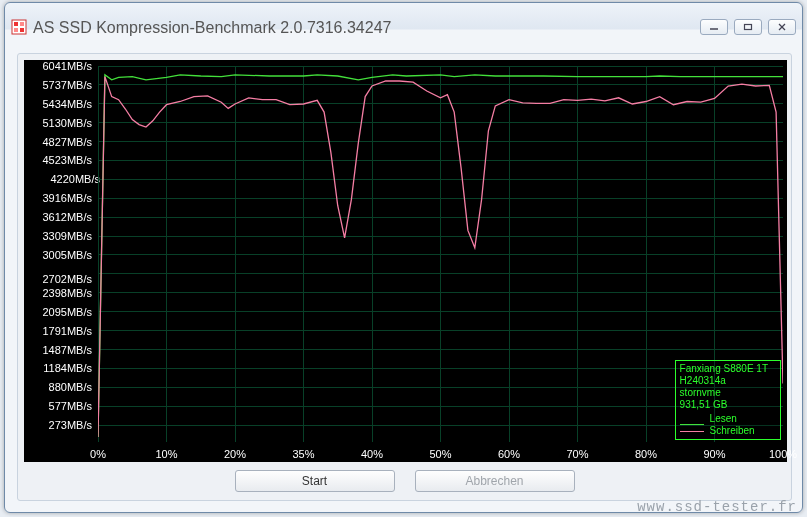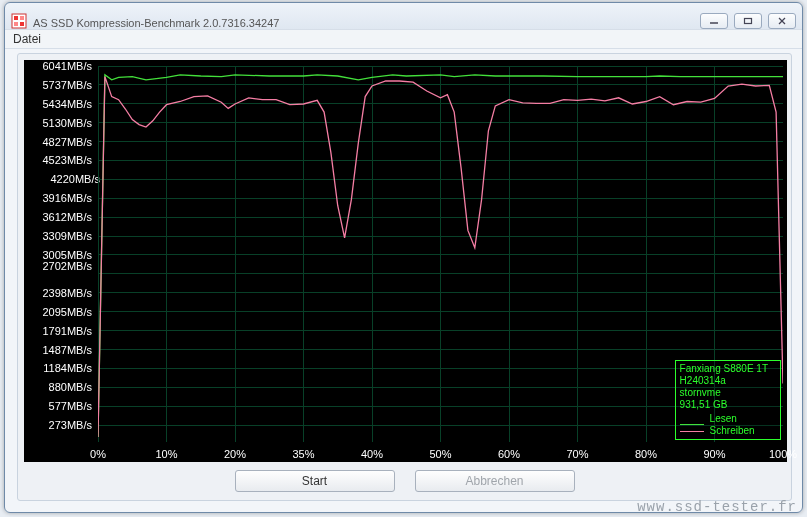--- a/index.html
+++ b/index.html
@@ -13,23 +13,23 @@
   }
   .window {
     position: absolute; left: 4px; top: 2px;
     width: 799px; height: 511px;
     border: 1px solid #6f8aa8;
     border-radius: 6px;
     background: linear-gradient(#eef3f9, #dfe7f1 26px, #f2f5f9 27px, #f2f5f9);
     box-shadow: 0 0 4px rgba(0,0,0,0.3);
   }
   .titlebar {
-    height: 26px; display: flex; align-items: flex-end;
-    padding: 0 6px;
-    color: #555; font-size: 11px;
+    height: 26px; display: flex; align-items: flex-start;
+    padding: 16px 6px;
+    color: #555; font-size: 16px;
   }
   .titlebar .app-icon {
     width: 16px; height: 16px; margin-right: 6px;
     display: inline-flex; align-items: center; justify-content: center;
   }
   .winbtns { margin-left: auto; display: flex; gap: 6px; }
   .winbtn {
     width: 28px; height: 16px;
     border: 1px solid #9aaabf; border-radius: 3px;
     background: linear-gradient(#fcfdfe,#e6ecf3);
@@ -130,36 +130,33 @@
         </div>
       <div class="winbtn">
           <svg width="10" height="8">
             <line x1="2" y1="1" x2="8" y2="7" stroke="#445" stroke-width="1.3"></line>
             <line x1="8" y1="1" x2="2" y2="7" stroke="#445" stroke-width="1.3"></line>
           </svg>
         </div>
     </div>
   </div>
 
-  <div class="menubar">
-    <span>Datei</span>
-  </div>
 
   <div class="inner">
     <div class="chart">
       <div class="y-labels" id="y-labels">
           <div class="y-label" style="top: 359.008px;">273MB/s</div>
           <div class="y-label" style="top: 340.087px;">577MB/s</div>
           <div class="y-label" style="top: 321.228px;">880MB/s</div>
           <div class="y-label" style="top: 302.306px;">1184MB/s</div>
           <div class="y-label" style="top: 284px;">1487MB/s</div>
           <div class="y-label" style="top: 264.526px;">1791MB/s</div>
           <div class="y-label" style="top: 245.604px;">2095MB/s</div>
           <div class="y-label" style="top: 226.745px;">2398MB/s</div>
-          <div class="y-label" style="top: 200px;">2702MB/s</div>
+          <div class="y-label" style="top: 213px;">2702MB/s</div>
           <div class="y-label" style="top: 188.965px;">3005MB/s</div>
           <div class="y-label" style="top: 170.043px;">3309MB/s</div>
           <div class="y-label" style="top: 151.184px;">3612MB/s</div>
           <div class="y-label" style="top: 132.263px;">3916MB/s</div>
           <div class="y-label" style="top: 113.341px; margin-left: 8px;">4220MB/s</div>
           <div class="y-label" style="top: 94.4824px;">4523MB/s</div>
           <div class="y-label" style="top: 75.561px;">4827MB/s</div>
           <div class="y-label" style="top: 56.7019px;">5130MB/s</div>
           <div class="y-label" style="top: 37.7805px;">5434MB/s</div>
           <div class="y-label" style="top: 18.9214px;">5737MB/s</div>

